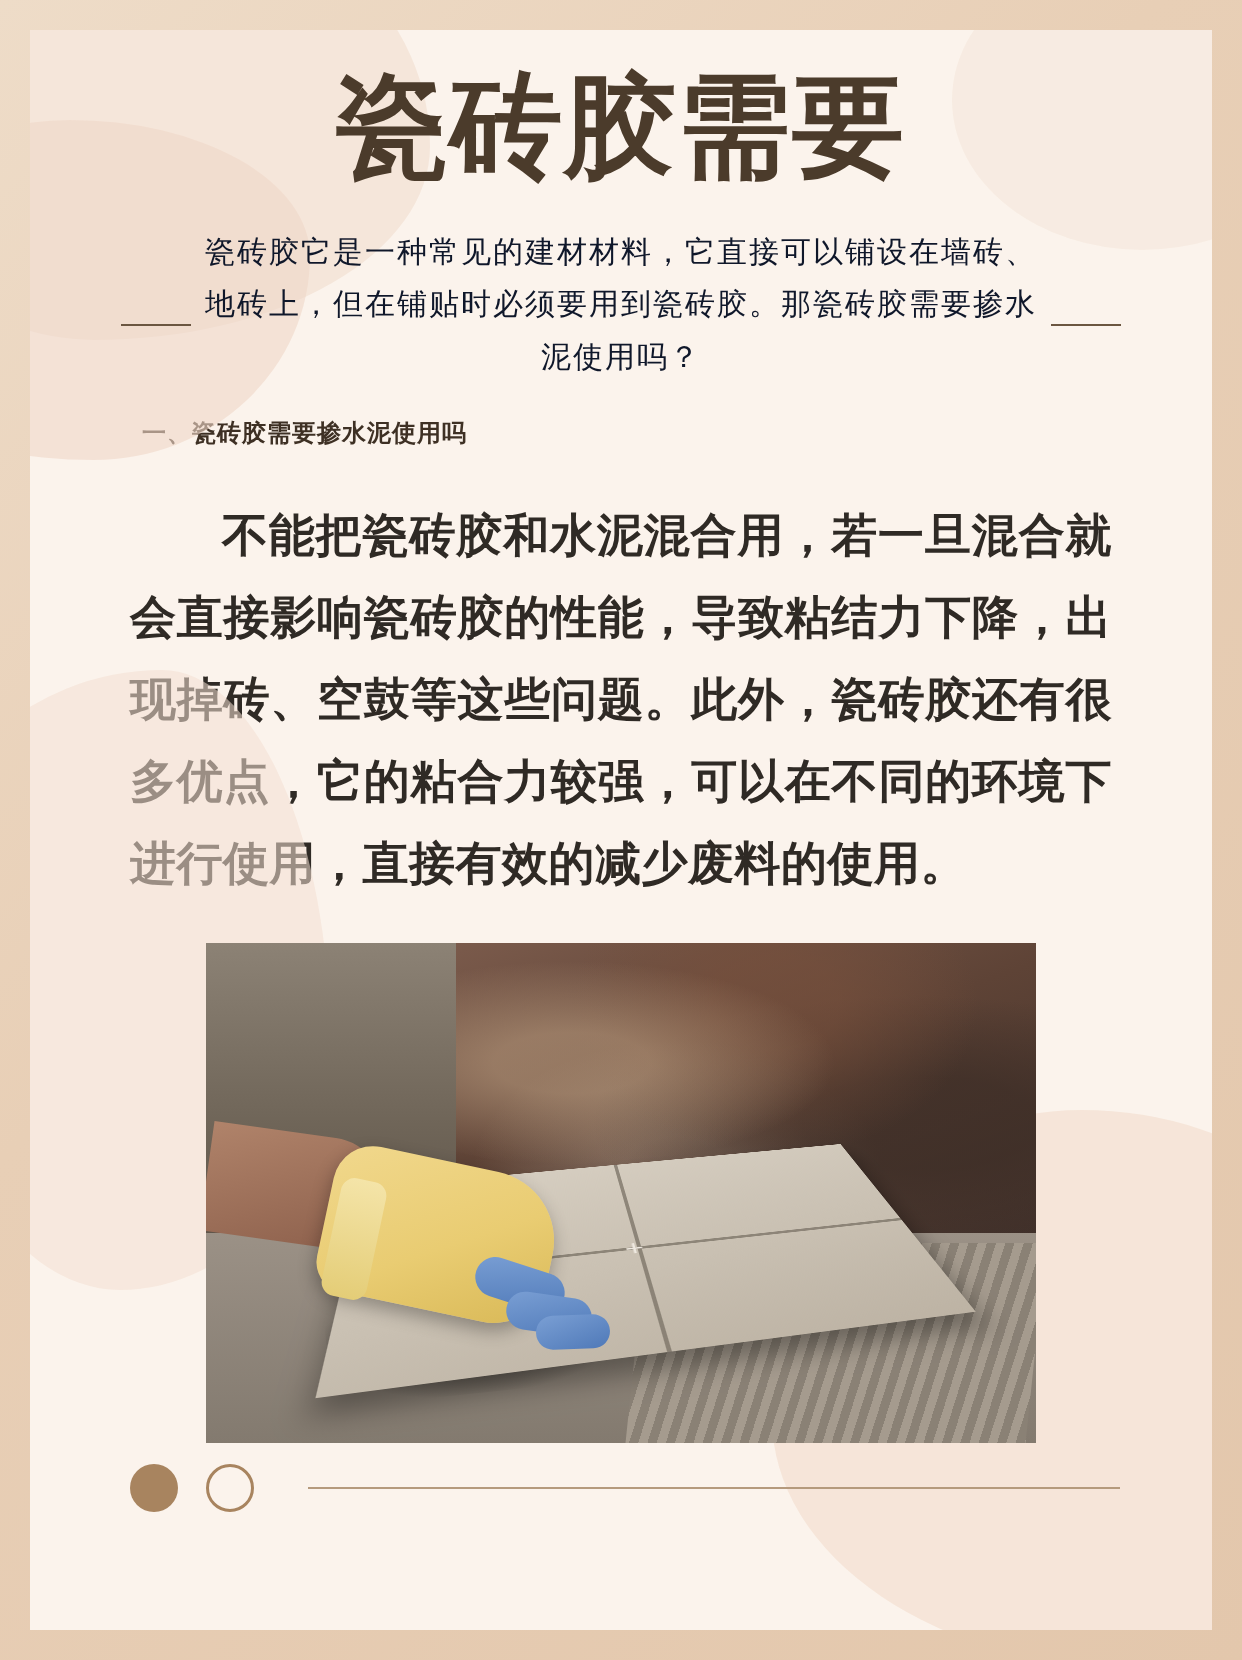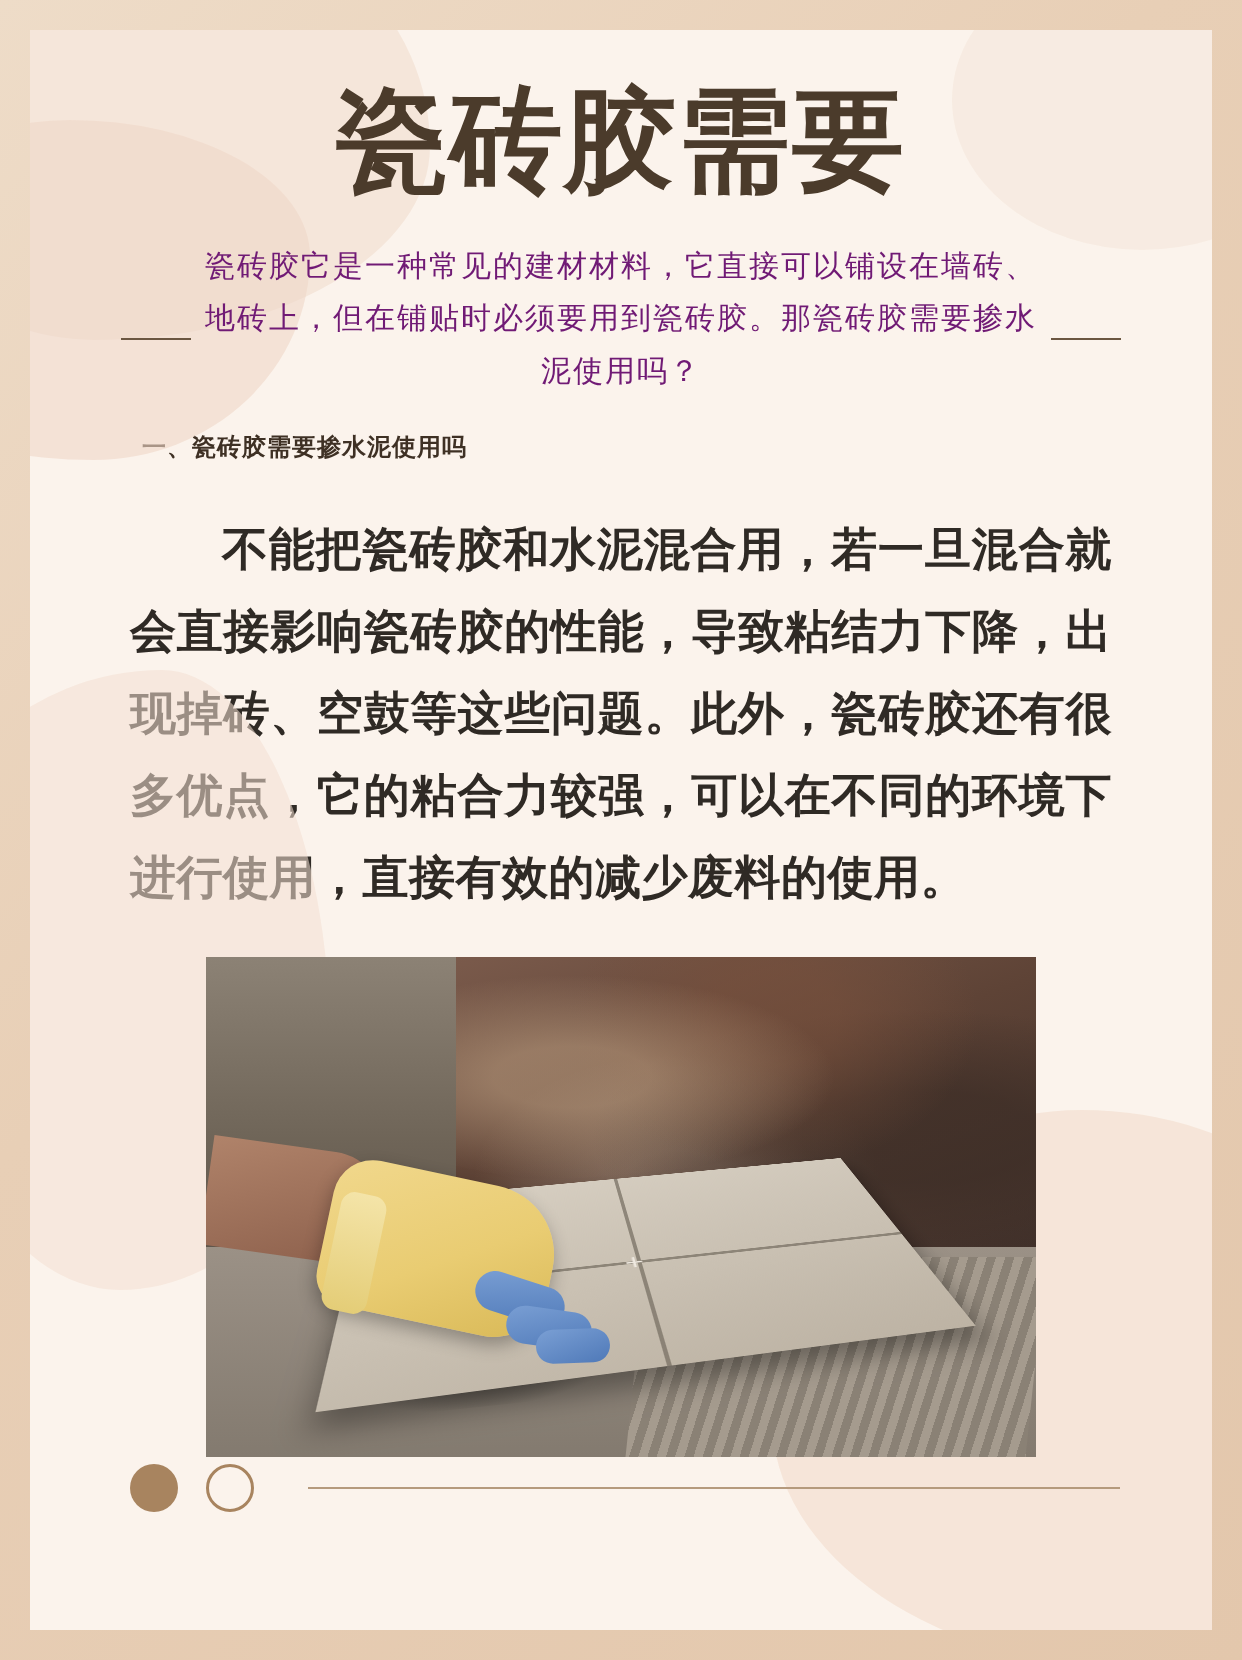--- a/index.html
+++ b/index.html
@@ -73,21 +73,21 @@
     right: -120px; top: -80px;
     width: 380px; height: 300px;
     background: #f6e9de;
     border-radius: 50%;
     opacity: .7;
   }
 
   
   #title-block {
     position: relative;
-    padding-top: 46px;
+    padding-top: 32px;
     text-align: center;
   }
   .title-line {
     font-family: "Liberation Sans", "DejaVu Sans", sans-serif;
     font-weight: bold;
     color: #4b3b2b;
     letter-spacing: 2px;
     line-height: 1.16;
   }
   .title-line.l1 { font-size: 112px; }
@@ -108,21 +108,21 @@
     height: 2px;
     background: #6b5641;
     margin-top: 40px;
   }
   #subtitle {
     flex: 1 1 auto;
     text-align: center;
     font-size: 30px;
     line-height: 1.75;
     letter-spacing: 2px;
-    color: #701a75;
+    color: #0f172a;
     padding: 0 14px;
   }
 
   
   #section-heading {
     margin: 34px 0 0 112px;
     font-size: 24px;
     font-weight: bold;
     color: #3e3024;
     letter-spacing: 1px;

